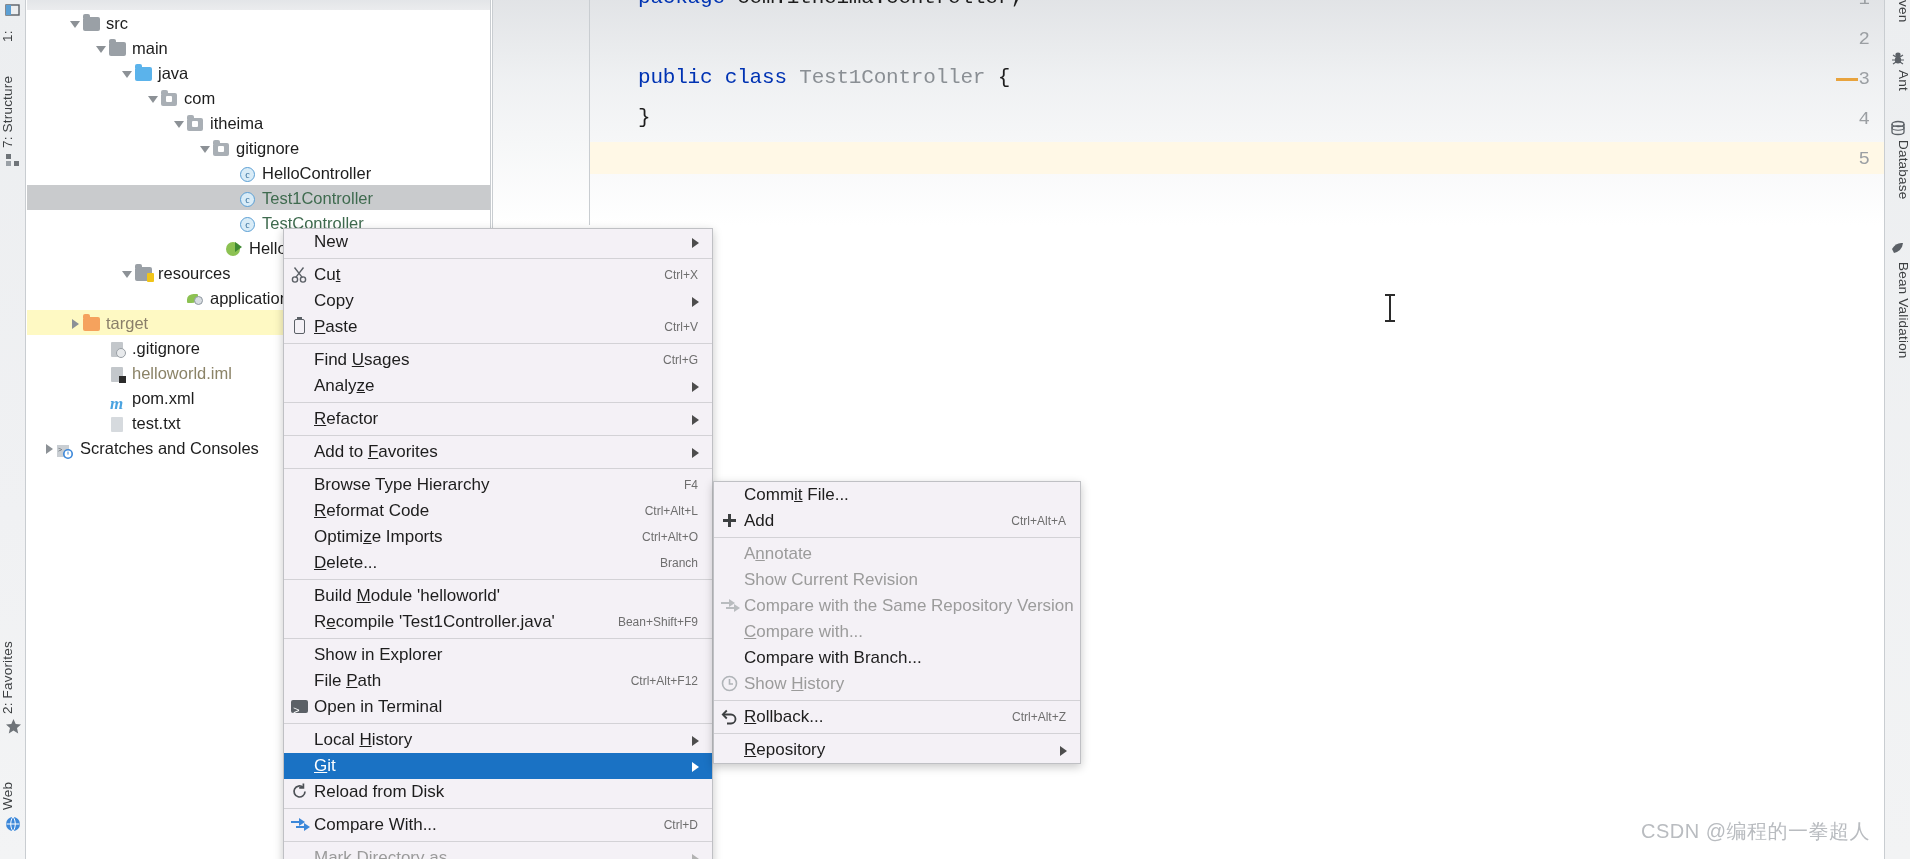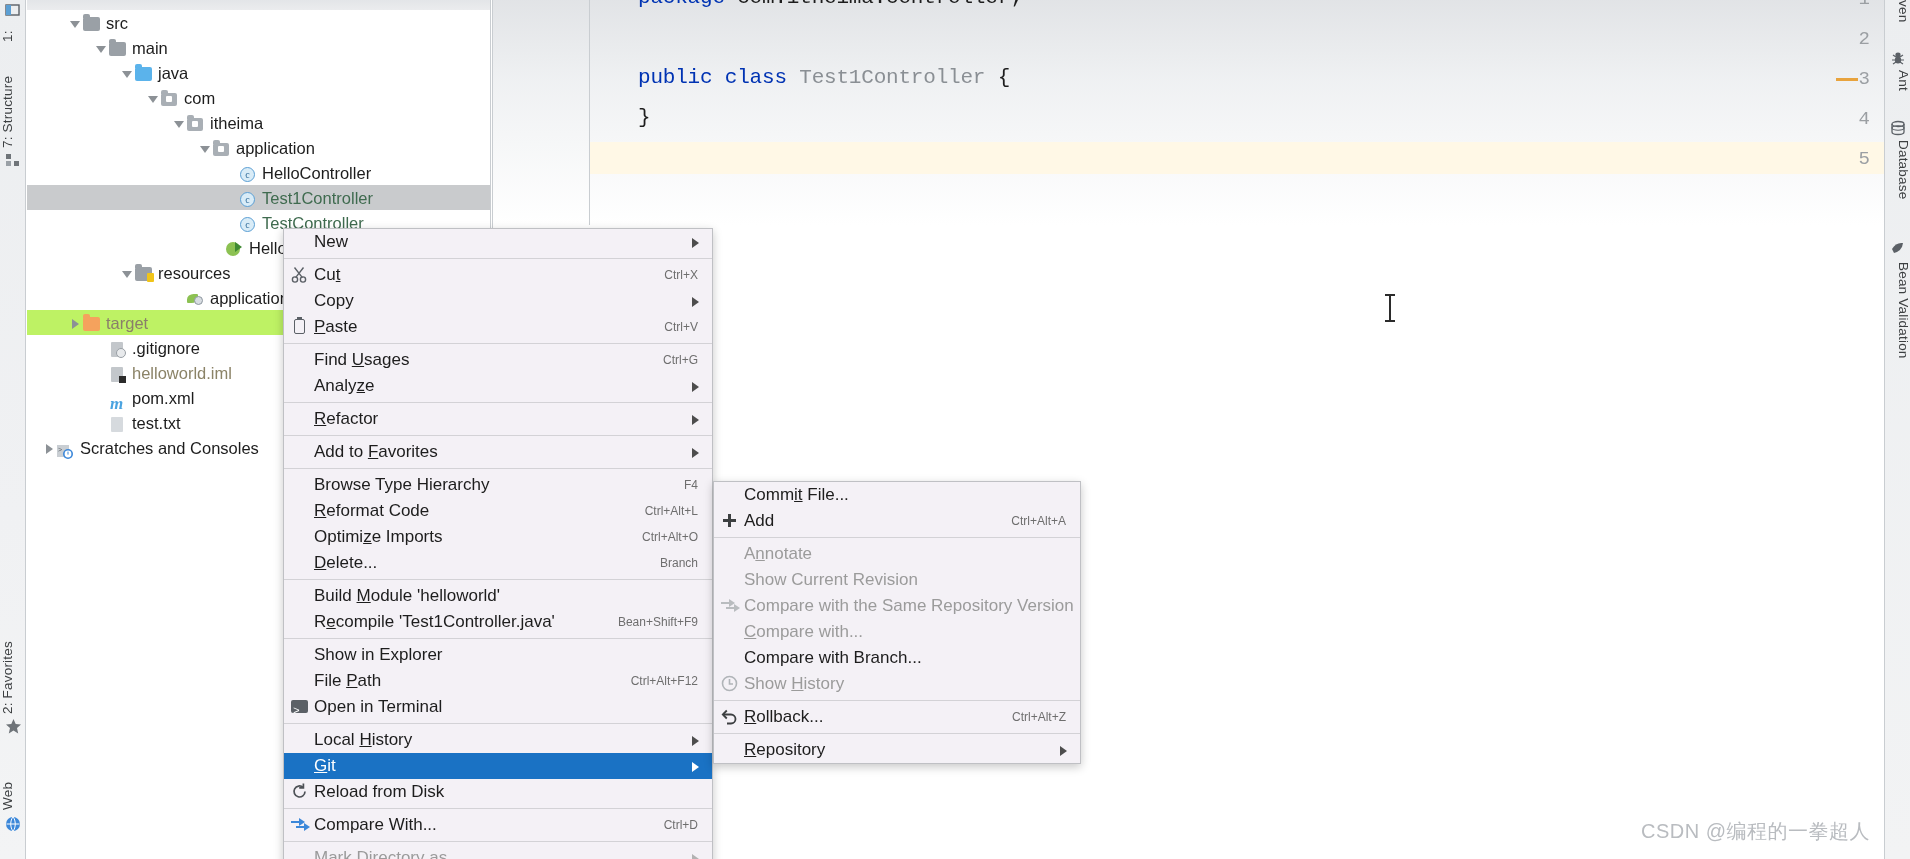--- a/index.html
+++ b/index.html
@@ -47,21 +47,21 @@
   .tree-head {
     position:absolute; left:0; top:0; width:464px; height:10px;
     background: linear-gradient(to bottom,#e3e5e8,#ebecee);
   }
   .trow {
     position: relative; height: 25px; line-height: 25px;
     white-space: nowrap; font-size: 16.5px; color: #1d1d1d;
     padding-left: 0;
   }
   .trow.selected { background: #c9cbcd; }
-  .trow.highlight { background: #bef264; }
+  .trow.highlight { background: #fef9c3; }
   .twist {
     display:inline-block; width: 13px; height: 13px; position: relative;
     vertical-align: middle; margin-right: 1px;
   }
   .twist.closed::after {
     content:""; position:absolute; left:3px; top:2px;
     border-left: 7px solid #8c9196; border-top: 5px solid transparent; border-bottom: 5px solid transparent;
   }
   .twist.open::after {
     content:""; position:absolute; left:1px; top:4px;
@@ -215,21 +215,21 @@
   </div>
 
   <div class="tree-panel">
     <div class="tree-head"></div>
     <div id="tree-rows" style="position:absolute;left:0;top:10px;width:464px;">
         <div class="trow"><span style="display: inline-block; width: 42px;"></span><span class="twist open"></span><span class="tico"><span class="fold grey"></span></span><span class="tlabel">src</span></div>
         <div class="trow"><span style="display: inline-block; width: 68px;"></span><span class="twist open"></span><span class="tico"><span class="fold grey"></span></span><span class="tlabel">main</span></div>
         <div class="trow"><span style="display: inline-block; width: 94px;"></span><span class="twist open"></span><span class="tico"><span class="fold blue"></span></span><span class="tlabel">java</span></div>
         <div class="trow"><span style="display: inline-block; width: 120px;"></span><span class="twist open"></span><span class="tico"><span class="pkg"></span></span><span class="tlabel">com</span></div>
         <div class="trow"><span style="display: inline-block; width: 146px;"></span><span class="twist open"></span><span class="tico"><span class="pkg"></span></span><span class="tlabel">itheima</span></div>
-        <div class="trow"><span style="display: inline-block; width: 172px;"></span><span class="twist open"></span><span class="tico"><span class="pkg"></span></span><span class="tlabel">application</span></div>
+        <div class="trow"><span style="display: inline-block; width: 172px;"></span><span class="twist open"></span><span class="tico"><span class="pkg"></span></span><span class="tlabel">gitignore</span></div>
         <div class="trow"><span style="display: inline-block; width: 198px;"></span><span class="twist"></span><span class="tico"><span class="cls">c</span></span><span class="tlabel">HelloController</span></div>
         <div class="trow selected"><span style="display: inline-block; width: 198px;"></span><span class="twist"></span><span class="tico"><span class="cls">c</span></span><span class="tlabel green">Test1Controller</span></div>
         <div class="trow"><span style="display: inline-block; width: 198px;"></span><span class="twist"></span><span class="tico"><span class="cls">c</span></span><span class="tlabel green">TestController</span></div>
         <div class="trow"><span style="display: inline-block; width: 185px;"></span><span class="twist"></span><span class="tico"><span class="springico">
               <span class="c"></span>
               <span class="p"></span>
             </span></span><span class="tlabel">HelloApplication</span></div>
         <div class="trow"><span style="display: inline-block; width: 94px;"></span><span class="twist open"></span><span class="tico"><span class="fold grey"></span><span style="position:absolute;right:-1px;bottom:0;width:7px;height:9px;background:#f0c419;border-radius:1px"></span></span><span class="tlabel">resources</span></div>
         <div class="trow"><span style="display: inline-block; width: 146px;"></span><span class="twist"></span><span class="tico"><span class="ymlico">
               <span class="leaf"></span>

